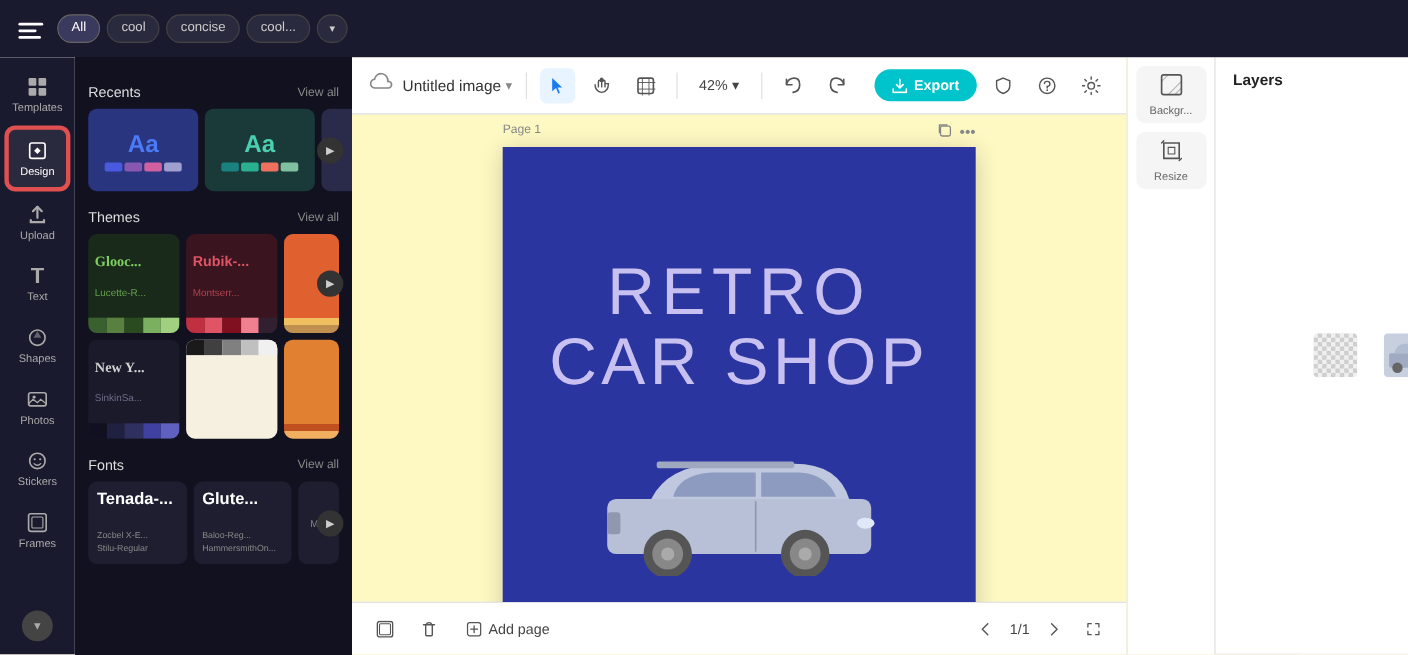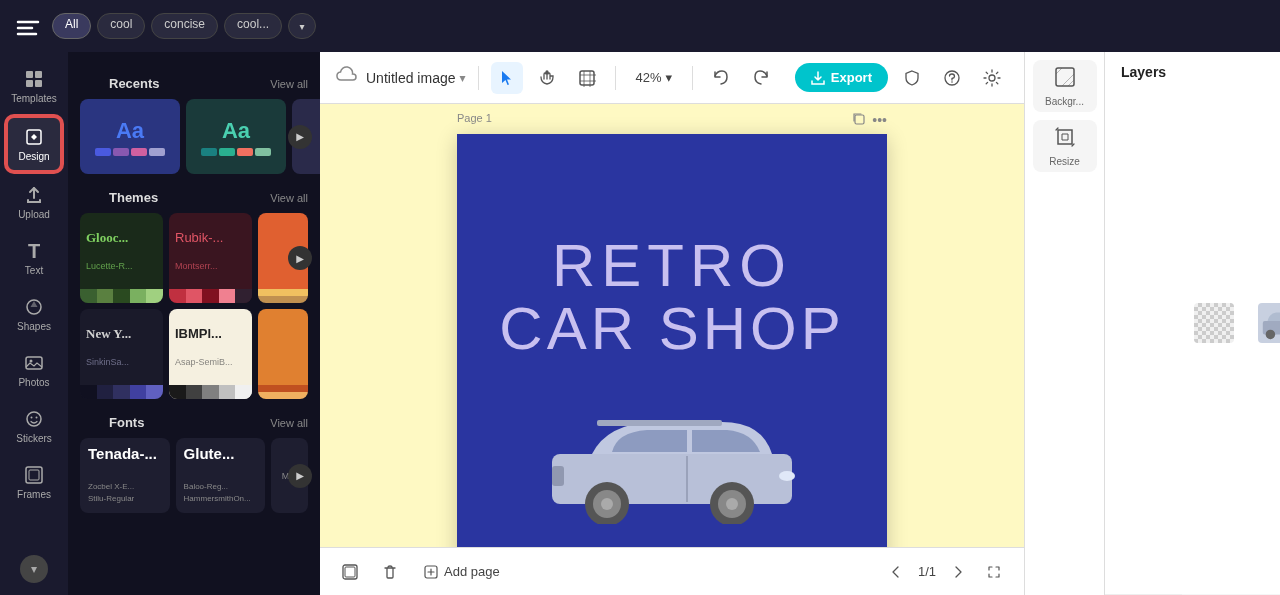--- a/index.html
+++ b/index.html
@@ -136,23 +136,22 @@
     }
     .section-header {
       display: flex;
       justify-content: space-between;
       align-items: center;
       margin-bottom: 8px;
       margin-top: 12px;
     }
     .section-title {
       font-size: 13px;
-      font-weight: 700;
+      font-weight: 400;
       color: #ddd;
-      margin-left: 29px;
     }
     .view-all {
       font-size: 11px;
       color: #888;
       cursor: pointer;
     }
     .recent-card {
       width: 100px;
       height: 75px;
       border-radius: 8px;
@@ -759,21 +758,21 @@
             <div class="theme-color" style="background:#5a8040;"></div>
             <div class="theme-color" style="background:#2a4a20;"></div>
             <div class="theme-color" style="background:#7ab060;"></div>
             <div class="theme-color" style="background:#a0d080;"></div>
           </div>
         </div>
       </div>
       <div class="theme-card" style="background:#3a1520;width:100px;">
         <div class="theme-card-inner">
           <div class="theme-font-preview">
-            <div class="theme-font-name" style="color:#e05565;font-family:sans-serif;font-weight:400;">Rubik-...</div>
+            <div class="theme-font-name" style="color:#e05565;font-family:sans-serif;font-weight:700;">Rubik-...</div>
             <div class="theme-font-sub" style="color:#e05565;">Montserr...</div>
           </div>
           <div class="theme-colors-row">
             <div class="theme-color" style="background:#c03040;"></div>
             <div class="theme-color" style="background:#e05565;"></div>
             <div class="theme-color" style="background:#801020;"></div>
             <div class="theme-color" style="background:#f08090;"></div>
             <div class="theme-color" style="background:#302030;"></div>
           </div>
         </div>
@@ -793,24 +792,20 @@
             <div class="theme-color" style="background:#101020;"></div>
             <div class="theme-color" style="background:#202040;"></div>
             <div class="theme-color" style="background:#303060;"></div>
             <div class="theme-color" style="background:#4040a0;"></div>
             <div class="theme-color" style="background:#6060c0;"></div>
           </div>
         </div>
       </div>
       <div class="theme-card" style="background:#f5f0e0;width:100px;">
         <div class="theme-card-inner">
-          <div class="theme-font-preview">
-            <div class="theme-font-name" style="color:#222;font-family:sans-serif;">IBMPl...</div>
-            <div class="theme-font-sub" style="color:#555;">Asap-SemiB...</div>
-          </div>
           <div class="theme-colors-row">
             <div class="theme-color" style="background:#1a1a1a;"></div>
             <div class="theme-color" style="background:#404040;"></div>
             <div class="theme-color" style="background:#808080;"></div>
             <div class="theme-color" style="background:#c0c0c0;"></div>
             <div class="theme-color" style="background:#f0f0f0;"></div>
           </div>
         </div>
       </div>
       <div class="partial-card" style="background:linear-gradient(to bottom, #e08030 0%, #e08030 85%, #c05020 85%, #c05020 92%, #f0b060 92%, #f0b060 100%);"></div>

